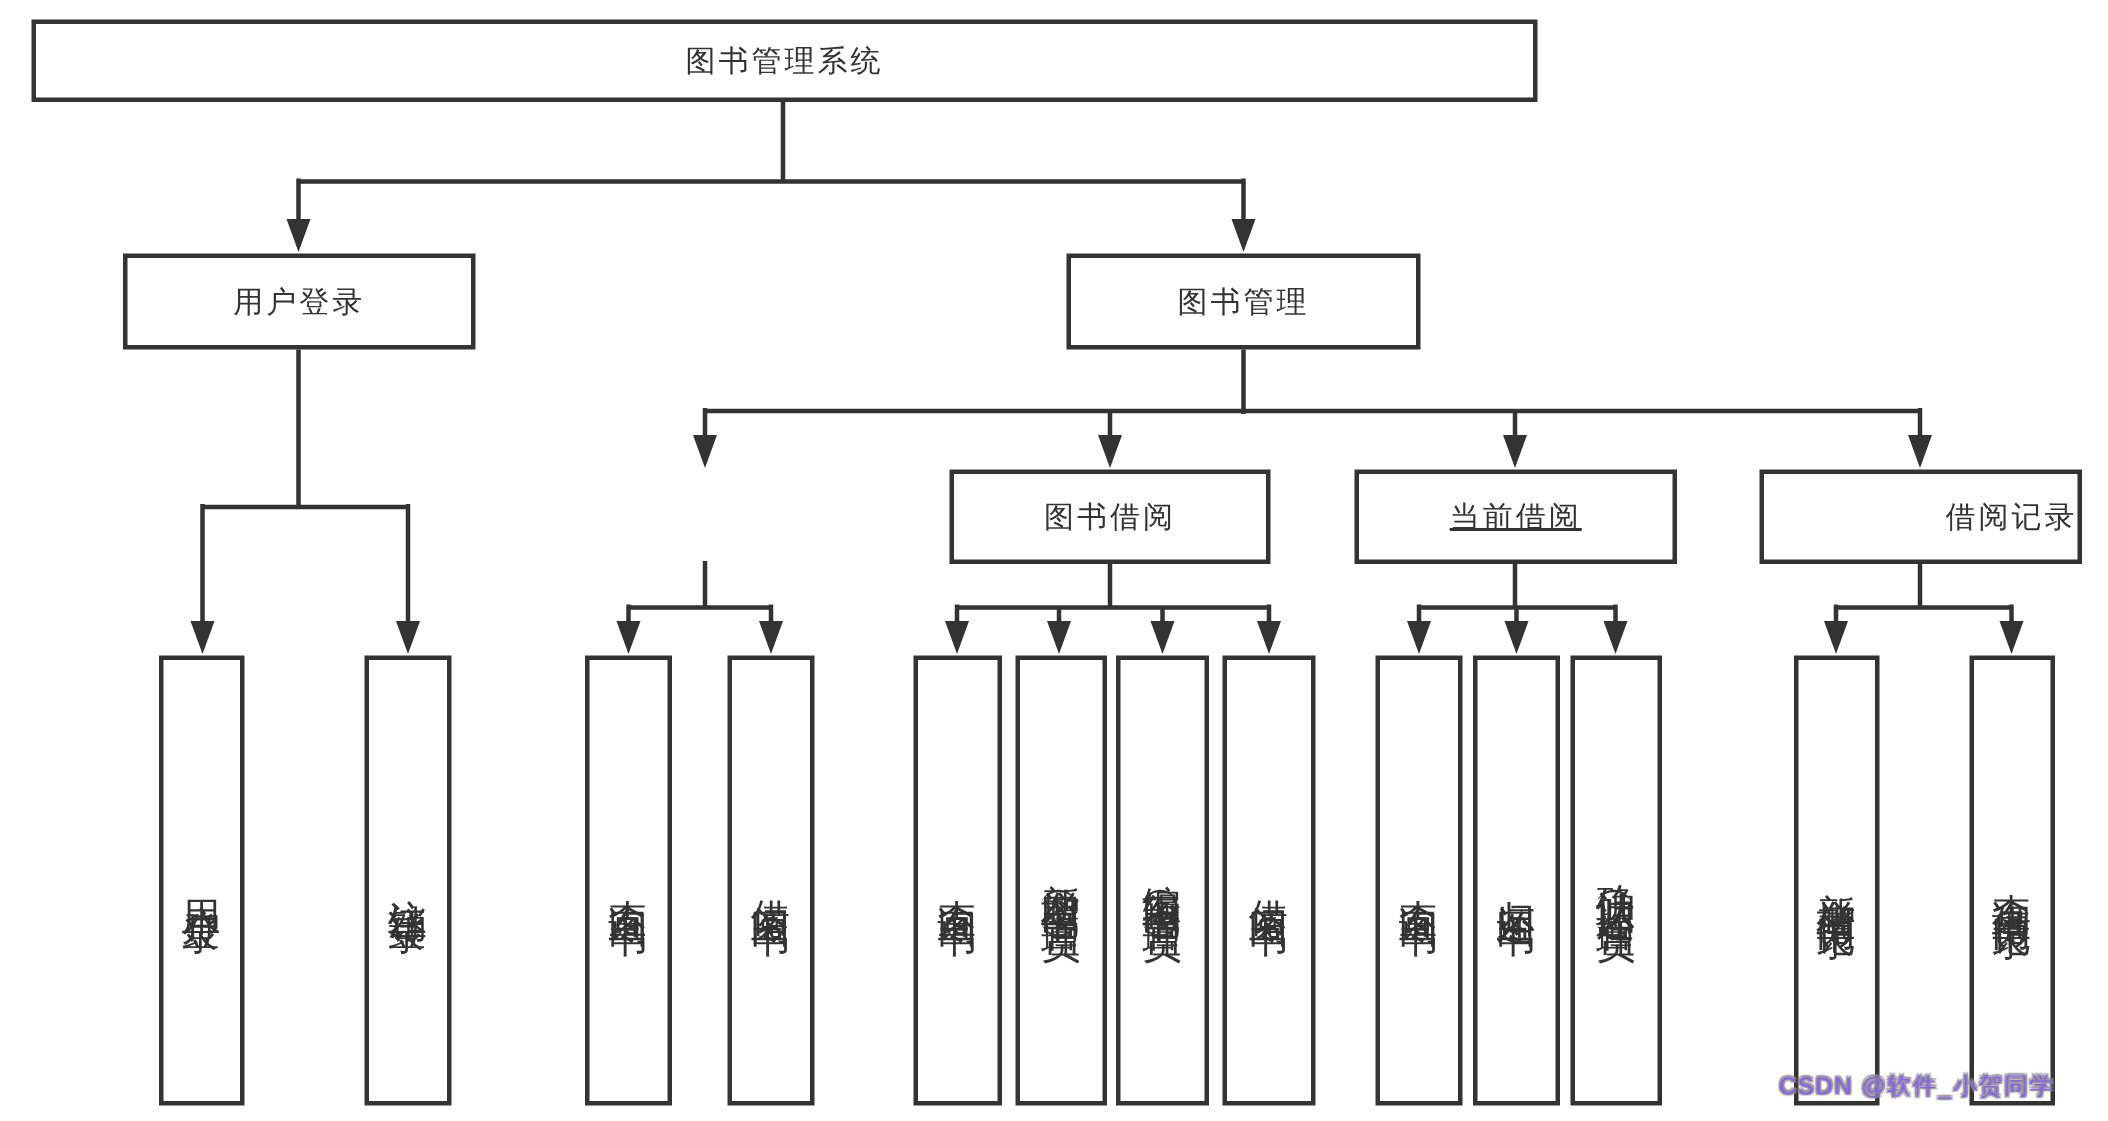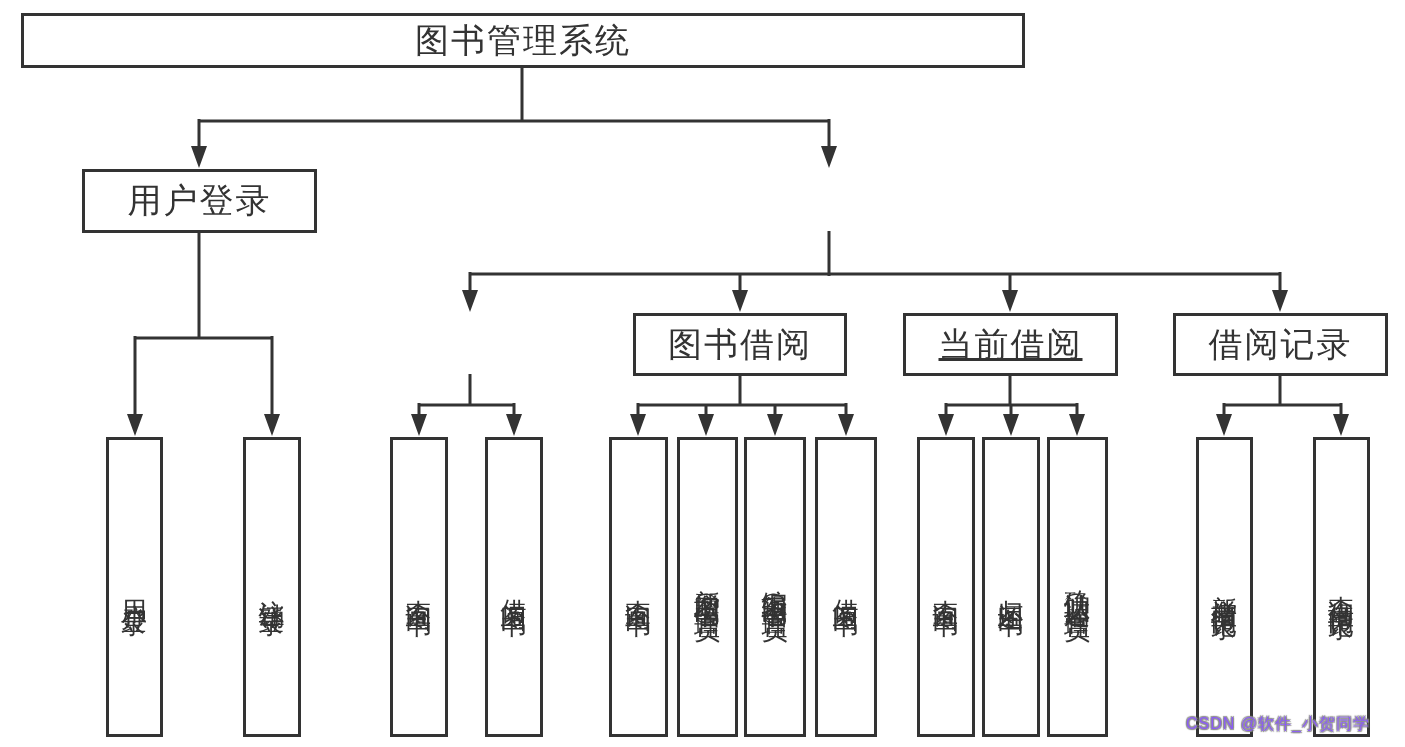--- a/index.html
+++ b/index.html
@@ -18,21 +18,21 @@
   }
   .wires{position:absolute;left:0;top:0;width:1405px;height:747px;}
   .box{
     position:absolute;
     box-sizing:border-box;
     border:3px solid var(--line);
     background:var(--background);
     display:flex;align-items:center;justify-content:center;
   }
   .box.h span{
-    font-size:34px;
+    font-size:20px;
     letter-spacing:2px;
     white-space:nowrap;
     color:var(--text);
   }
   .box.v{top:437px;height:300px;}
   .box.v span{
     writing-mode:vertical-rl;
     text-orientation:mixed;
     font-size:26px;
     letter-spacing:4px;
@@ -76,28 +76,31 @@
          M1216,414 L1232,414 L1224,436 Z  M1333,414 L1349,414 L1341,436 Z"></path>
   </svg>
 
   <div class="box h" style="left:21px;top:13px;width:1004px;height:55px;">
     <span>图书管理系统</span>
   </div>
 
   <div class="box h" style="left:82px;top:169px;width:235px;height:64px;">
     <span>用户登录</span>
   </div>
+  <div class="box h" style="left:711px;top:169px;width:236px;height:64px;">
+    <span>图书管理</span>
+  </div>
 
   <div class="box h" style="left:633px;top:313px;width:214px;height:63px;">
     <span>图书借阅</span>
   </div>
   <div class="box h" style="left:903px;top:313px;width:215px;height:63px;text-decoration:underline;">
     <span>当前借阅</span>
   </div>
-  <div class="box h" style="left:1173px;top:313px;width:215px;height:63px;">
+  <div class="box h" style="left:1173px;top:313px;width:215px;height:63px;justify-content:flex-end;">
     <span>借阅记录</span>
   </div>
 
   <div class="box v" style="left:106px;width:57px;">
     <span>用户登录</span>
   </div>
   <div class="box v" style="left:243px;width:58px;">
     <span>注销登录</span>
   </div>
   <div class="box v" style="left:390px;width:58px;">

